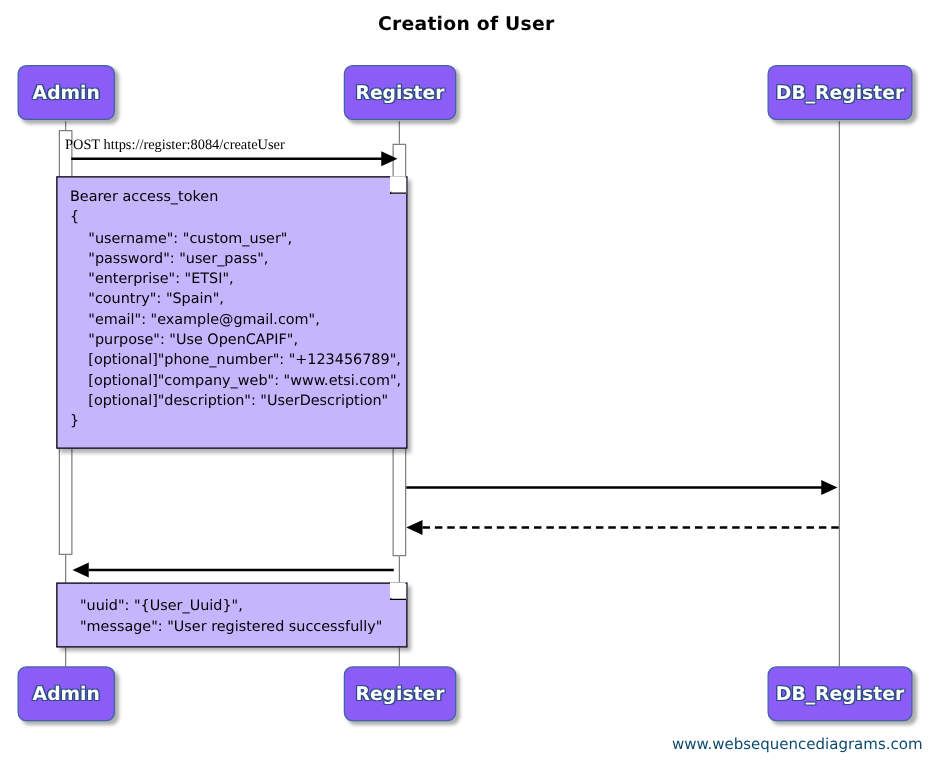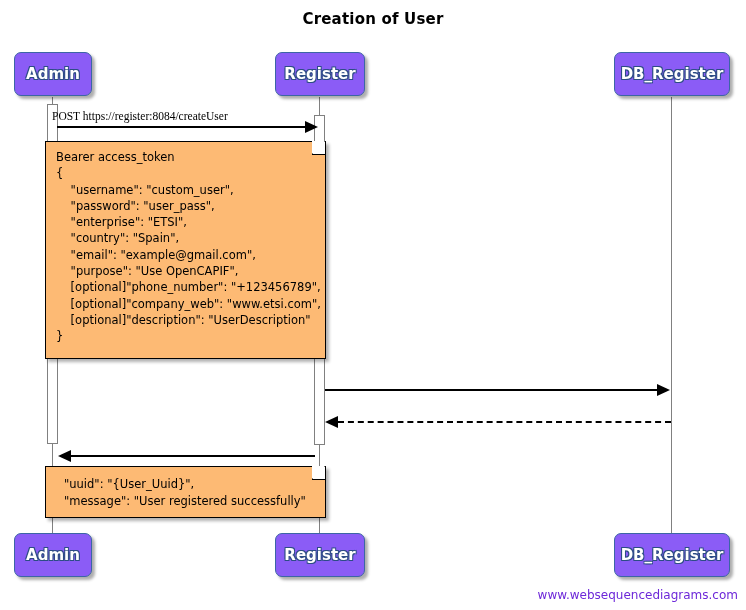--- a/index.html
+++ b/index.html
@@ -43,21 +43,21 @@
   .arrow-r,.arrow-l{position:absolute;width:0;height:0;
       border-top:6px solid transparent;border-bottom:6px solid transparent;}
   .arrow-r{border-left:13px solid #000;}
   .arrow-l{border-right:13px solid #000;}
   .msg-label{position:absolute;font-size:11.5px;color:#000;
       white-space:nowrap;text-align:left;font-family:Liberation Serif, serif;}
 
   
   .note{
     position:absolute;box-sizing:border-box;
-    background:#fdba74;border:1px solid #000;
+    background:#c4b5fd;border:1px solid #000;
     box-shadow:3px 3px 3px rgba(0,0,0,.30);
   }
   .note .fold{
     position:absolute;top:0;right:0;width:13px;height:13px;
     background:#ffffff;
     border-left:1px solid #000;border-bottom:1px solid #000;
     box-sizing:border-box;
   }
   .note .fold:after{
     content:"";position:absolute;left:-1px;top:-1px;
@@ -66,21 +66,21 @@
   .note-text{
     position:absolute;left:10px;top:7px;right:6px;
     font-size:11.5px;line-height:16.3px;color:#000;
     white-space:pre;
   }
   .note-text.small{line-height:17px;left:18px;top:9px;}
 
   
   .watermark{
     position:absolute;right:8px;bottom:8px;
-    font-size:12px;color:#6d28d9;white-space:nowrap;
+    font-size:12px;color:#0c4a6e;white-space:nowrap;
   }
 </style>
 </head>
 <body>
 
 <div id="canvas">
 
   <div class="title">Creation of User</div>
 
   <div class="lifeline" style="left:52px;top:97px;height:436px;"></div>

